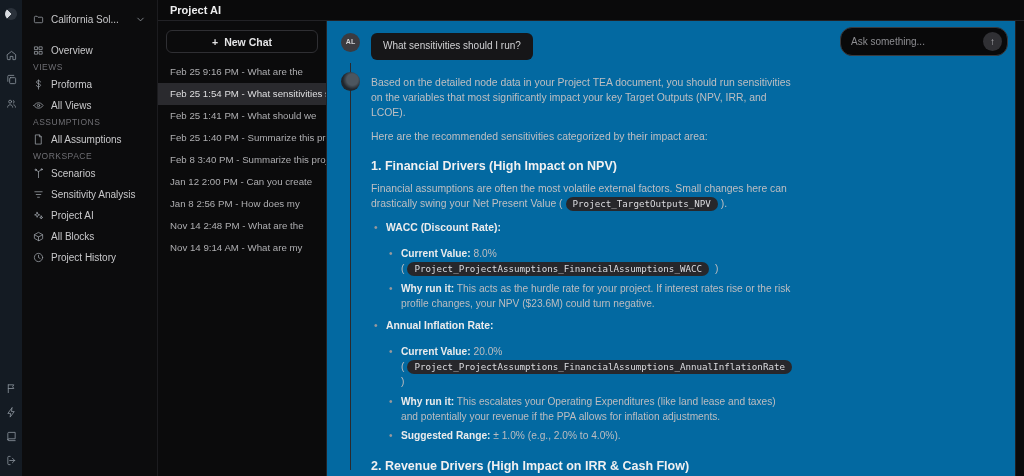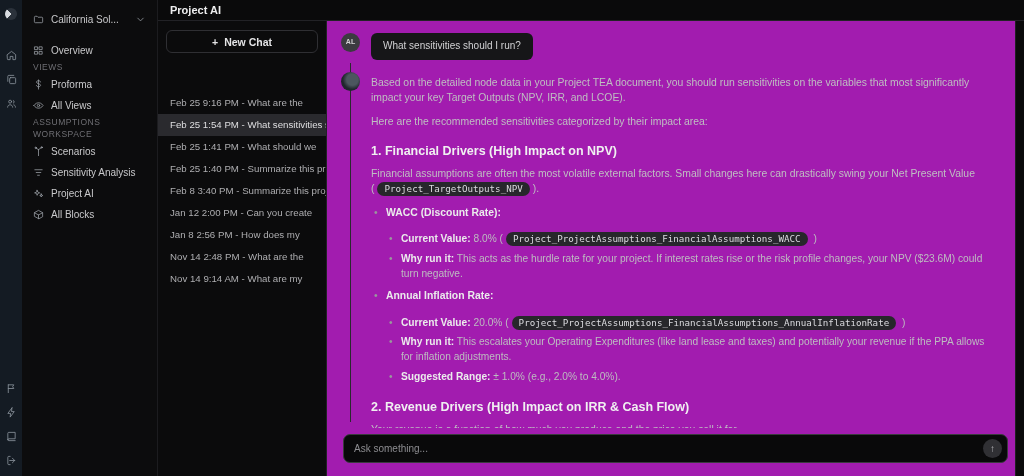--- a/index.html
+++ b/index.html
@@ -25,47 +25,47 @@
 
   
   .right { flex:1; display:flex; flex-direction:column; min-width:0; }
   .top-header { height:21px; border-bottom:1px solid #222226; display:flex; align-items:center; padding-left:12px; background:#0a0a0b; flex-shrink:0; }
   .top-header .title { font-size:11px; font-weight:bold; color:#ededee; }
   .right-body { flex:1; display:flex; min-height:0; }
 
   
   .chat-panel { width:169px; border-right:1px solid #222226; background:#0b0b0c; display:flex; flex-direction:column; flex-shrink:0; }
   .new-chat { margin:9px 8px 6px; height:23px; border:1px solid #2f2f33; border-radius:6px; background:transparent; color:#e4e4e6; font-size:10.5px; font-weight:bold; display:flex; align-items:center; justify-content:center; gap:6px; cursor:pointer; font-family:inherit; }
-  .chat-list { flex:1; overflow:hidden; padding-top:2px;margin-top:31px; }
+  .chat-list { flex:1; overflow:hidden; padding-top:2px; }
   .chat-item { height:22px; line-height:22px; padding:0 12px; font-size:9.7px; color:#aeaeb1; white-space:nowrap; overflow:hidden; cursor:pointer; }
   .chat-item.selected { background:#2a2a2e; color:#dfdfe1; }
 
   
-  .chat-main { flex:1; position:relative; display:flex; flex-direction:column; background:#a21caf; min-width:0; }
+  .chat-main { flex:1; position:relative; display:flex; flex-direction:row; background:#0369a1; min-width:0; }
   .scroll-strip { position:absolute; top:0; right:0; bottom:0; width:9px; border-left:1px solid #1f1f23; background:#0a0a0b; }
   .messages { flex:1; position:relative; padding:12px 30px 0 14px; overflow:hidden; line-height:1.45; font-size:10.4px; }
   .thread-line { position:absolute; left:23px; top:42px; bottom:6px; width:1px; background:#2a2a2e; }
   .msg { display:flex; gap:11px; position:relative; margin-bottom:12px; }
   .avatar { width:19px; height:19px; border-radius:50%; flex-shrink:0; display:flex; align-items:center; justify-content:center; font-size:7px; font-weight:bold; color:#d3d3d5; background:#3b3b40; position:relative; z-index:1; }
   .ai-avatar { background:radial-gradient(circle at 60% 40%,#4c565f 0 35%,#20262d 60%),conic-gradient(from 40deg,#535d66,#1f252c 50%,#49525b); }
   .bubble { background:#161618; border-radius:6px; padding:6px 12px; font-size:10px; color:#d2d2d4; }
   .ai-content { flex:1; min-width:0; padding-top:3px; }
   .ai-content p { margin:0 0 9px; color:#bfbfc2; }
   .sec-heading { font-size:12.5px; font-weight:bold; color:#f0f0f1; margin:13px 0 6px; }
   ul { list-style:none; }
   li.b1 { position:relative; padding-left:15px; margin:7px 0; }
   li.b2 { position:relative; padding-left:15px; margin:5px 0; font-size:10.2px; color:#bdbdc0; }
   li.b1::before, li.b2::before { content:"•"; position:absolute; left:3px; top:0; color:#98989c; }
   .sub-list { margin-top:12px; }
   .b1-title, .lbl { font-weight:bold; color:#ebebec; }
   .chip { font-family:"DejaVu Sans Mono","Liberation Mono",monospace; font-size:9.2px; background:#27272b; color:#dcdce0; padding:1px 7px 2px; border-radius:9px; margin:0 3px; white-space:nowrap; }
 
   
   .composer { padding:6px 16px 13px; flex-shrink:0; }
-  .composer-box { display:flex; align-items:center; border:1px solid #3a3a3e; border-radius:7px; height:29px; padding:0 5px 0 10px; background:#09090a; }
+  .composer-box { display:flex; align-items:center; border:1px solid #3a3a3e; border-radius:12px; height:29px; padding:0 5px 0 10px; background:#09090a; }
   .composer-box input { flex:1; background:transparent; border:none; outline:none; color:#cfcfd1; font-size:10px; font-family:inherit; }
   .composer-box input::placeholder { color:#8d8d91; }
   .send-btn { width:19px; height:19px; border-radius:50%; background:#303034; color:#b9b9bd; border:none; display:flex; align-items:center; justify-content:center; font-size:10px; cursor:pointer; flex-shrink:0; }
 </style>
 </head>
 <body>
 
 <div class="app">
 
   <aside class="rail">
@@ -132,20 +132,27 @@
     </div>
     <div class="side-item">
       <svg viewBox="0 0 24 24">
           <path d="M2 12s3.5-6 10-6 10 6 10 6-3.5 6-10 6-10-6-10-6z"></path>
           <circle cx="12" cy="12" r="2.6"></circle>
         </svg>
       <span>All Views</span>
     </div>
 
     <div class="section-label">ASSUMPTIONS</div>
+    <div class="side-item">
+      <svg viewBox="0 0 24 24">
+          <path d="M6 2h8l4 4v16H6z"></path>
+          <path d="M14 2v4h4"></path>
+        </svg>
+      <span>All Assumptions</span>
+    </div>
 
     <div class="section-label">WORKSPACE</div>
     <div class="side-item">
       <svg viewBox="0 0 24 24">
           <path d="M12 21V8M12 8l-6-4M12 8l7-5"></path>
           <circle cx="6" cy="4" r="1.6"></circle>
           <circle cx="19" cy="3" r="1.6"></circle>
         </svg>
       <span>Scenarios</span>
     </div>
@@ -161,20 +168,27 @@
           <path d="M18 13l.9 2.4 2.4.9-2.4.9L18 19.6l-.9-2.4-2.4-.9 2.4-.9z"></path>
         </svg>
       <span>Project AI</span>
     </div>
     <div class="side-item">
       <svg viewBox="0 0 24 24">
           <path d="M21 16V8l-9-5-9 5v8l9 5z"></path>
           <path d="M3.3 8.2L12 13l8.7-4.8M12 13v8"></path>
         </svg>
       <span>All Blocks</span>
+    </div>
+    <div class="side-item">
+      <svg viewBox="0 0 24 24">
+          <circle cx="12" cy="12" r="9"></circle>
+          <path d="M12 7v5l3.5 2"></path>
+        </svg>
+      <span>Project History</span>
     </div>
   </aside>
 
   <div class="right">
     <div class="top-header">
       <span class="title">Project AI</span>
     </div>
     <div class="right-body">
 
       <section class="chat-panel">

